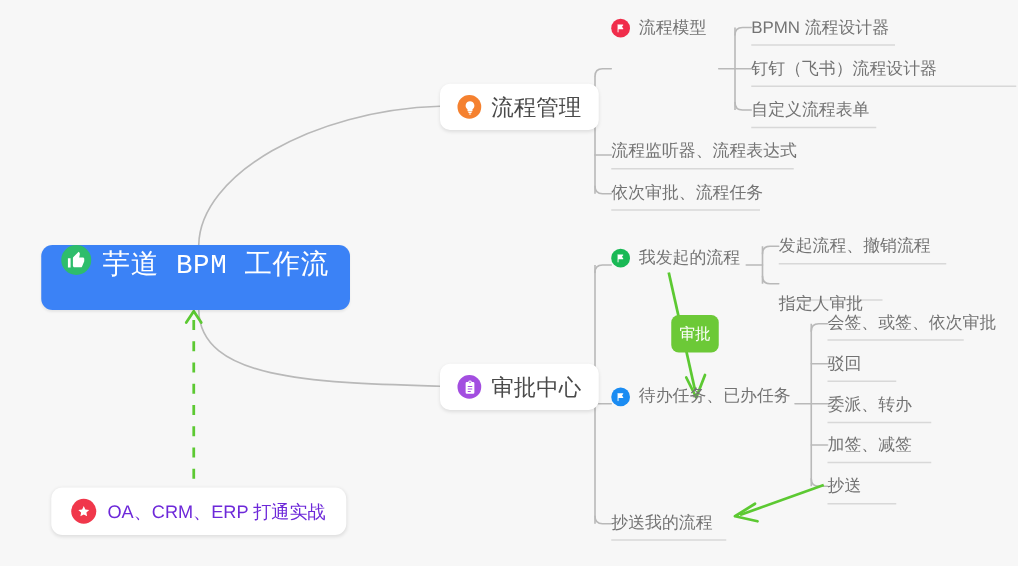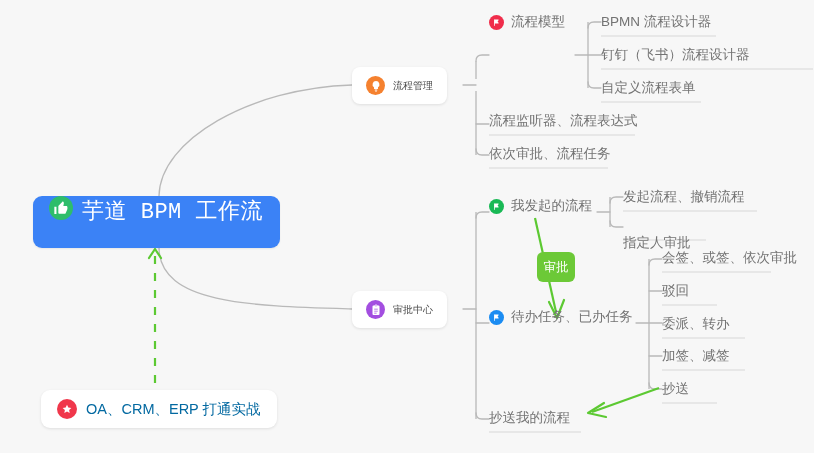--- a/index.html
+++ b/index.html
@@ -50,21 +50,21 @@
     height: 37px;
     border-radius: 8px;
     background: #ffffff;
     display: flex; align-items: center;
     box-sizing: border-box;
     padding: 0 14px;
     box-shadow: 0 1px 3px rgba(0,0,0,.10);
     white-space: nowrap;
   }
   .branch-label {
-    font-size: 10px; color: #4a4a4a;
+    font-size: 18px; color: #4a4a4a;
     margin-left: 8px;
   }
   .branch-node .icon-circle { width: 19px; height: 19px; }
 
   
   .leaf {
     position: absolute;
     display: flex; align-items: center;
     white-space: nowrap;
     box-sizing: border-box;
@@ -79,21 +79,21 @@
     left: 41px; top: 390px;
     height: 38px;
     border-radius: 9px;
     background: #ffffff;
     display: flex; align-items: center;
     padding: 0 16px;
     box-sizing: border-box;
     box-shadow: 0 1px 3px rgba(0,0,0,.10);
     white-space: nowrap;
   }
-  .note-label { font-size: 14.5px; color: #0369a1; margin-left: 9px; }
+  .note-label { font-size: 14.5px; color: #6d28d9; margin-left: 9px; }
   .note-node .icon-circle { width: 20px; height: 20px; }
 
   
   .badge {
     position: absolute;
     left: 537px; top: 252px;
     width: 38px; height: 30px;
     border-radius: 6px;
     background: #6cc937;
     display: flex; align-items: center; justify-content: center;

